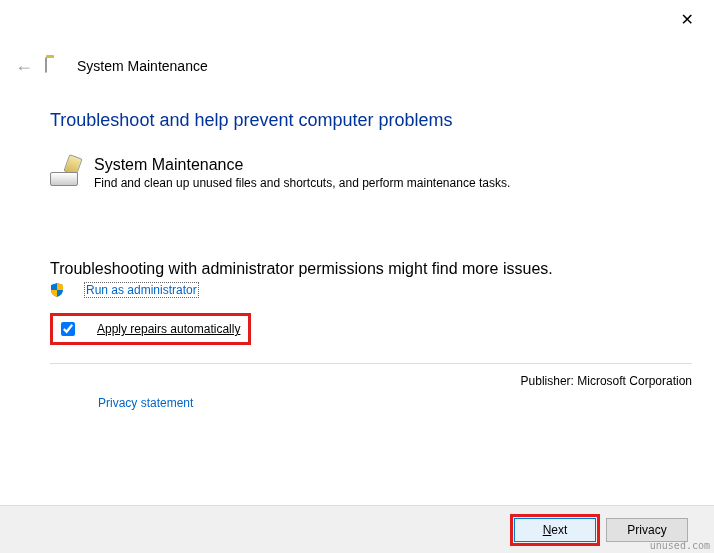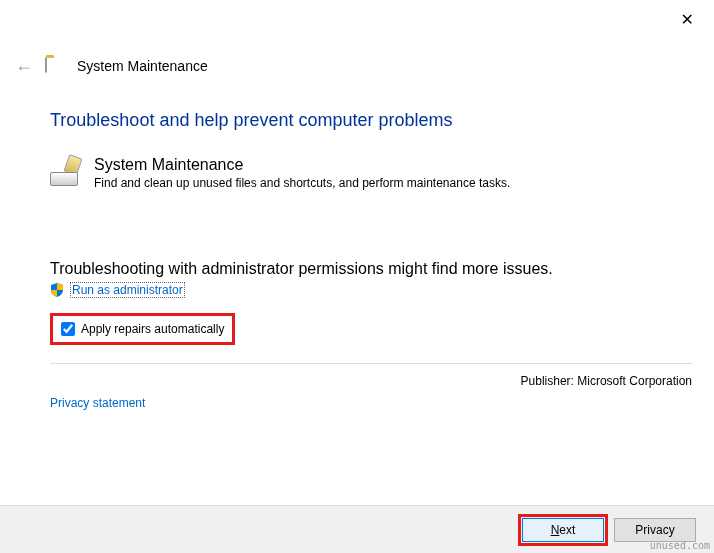--- a/index.html
+++ b/index.html
@@ -118,44 +118,45 @@
       font-size: 12px;
       color: #000;
     }
     .admin-note {
       font-size: 16px;
       margin-bottom: 4px;
     }
     .admin-link-row {
       display: flex;
       align-items: center;
-      gap: 6px;
+      gap: 20px;
       margin-bottom: 15px;
     }
     .shield-icon {
       width: 14px;
       height: 14px;
       display: inline-block;
       position: relative;
     }
     .shield-icon svg { width: 14px; height: 14px; }
     .link {
       color: #0066cc;
       text-decoration: none;
       border: 1px dotted #666;
       padding: 0 1px;
       cursor: pointer;
     }
     .checkbox-row {
       display: inline-flex;
       align-items: center;
-      gap: 6px;
+      gap: 22px;
       padding: 6px 8px;
       border: 3px solid #e21b1b;
       margin-bottom: 12px;
+      text-decoration: underline;
     }
     .checkbox-row input[type=checkbox] {
       width: 14px;
       height: 14px;
     }
     .divider {
       border: none;
       border-top: 1px solid #ddd;
       margin: 6px 0 10px 0;
     }
@@ -163,33 +164,34 @@
       font-size: 12px;
       margin-bottom: 8px;
       text-align: right;
     }
     .meta-row .lbl { display: inline-block; width: 58px; }
     .privacy-link {
       color: #0066cc;
       text-decoration: none;
       cursor: pointer;
       font-size: 12px;
+      margin-left: 48px;
     }
     .button-bar {
       position: absolute;
       bottom: 0;
       left: 0;
       right: 0;
       height: 48px;
       background: #f0f0f0;
       border-top: 1px solid #ddd;
       display: flex;
       justify-content: flex-end;
       align-items: center;
-      padding-right: 18px;
+      padding-right: 26px;
       gap: 10px;
     }
     .btn {
       min-width: 82px;
       height: 24px;
       background: #e1e1e1;
       border: 1px solid #adadad;
       font-size: 12px;
       cursor: pointer;
       font-family: inherit;

